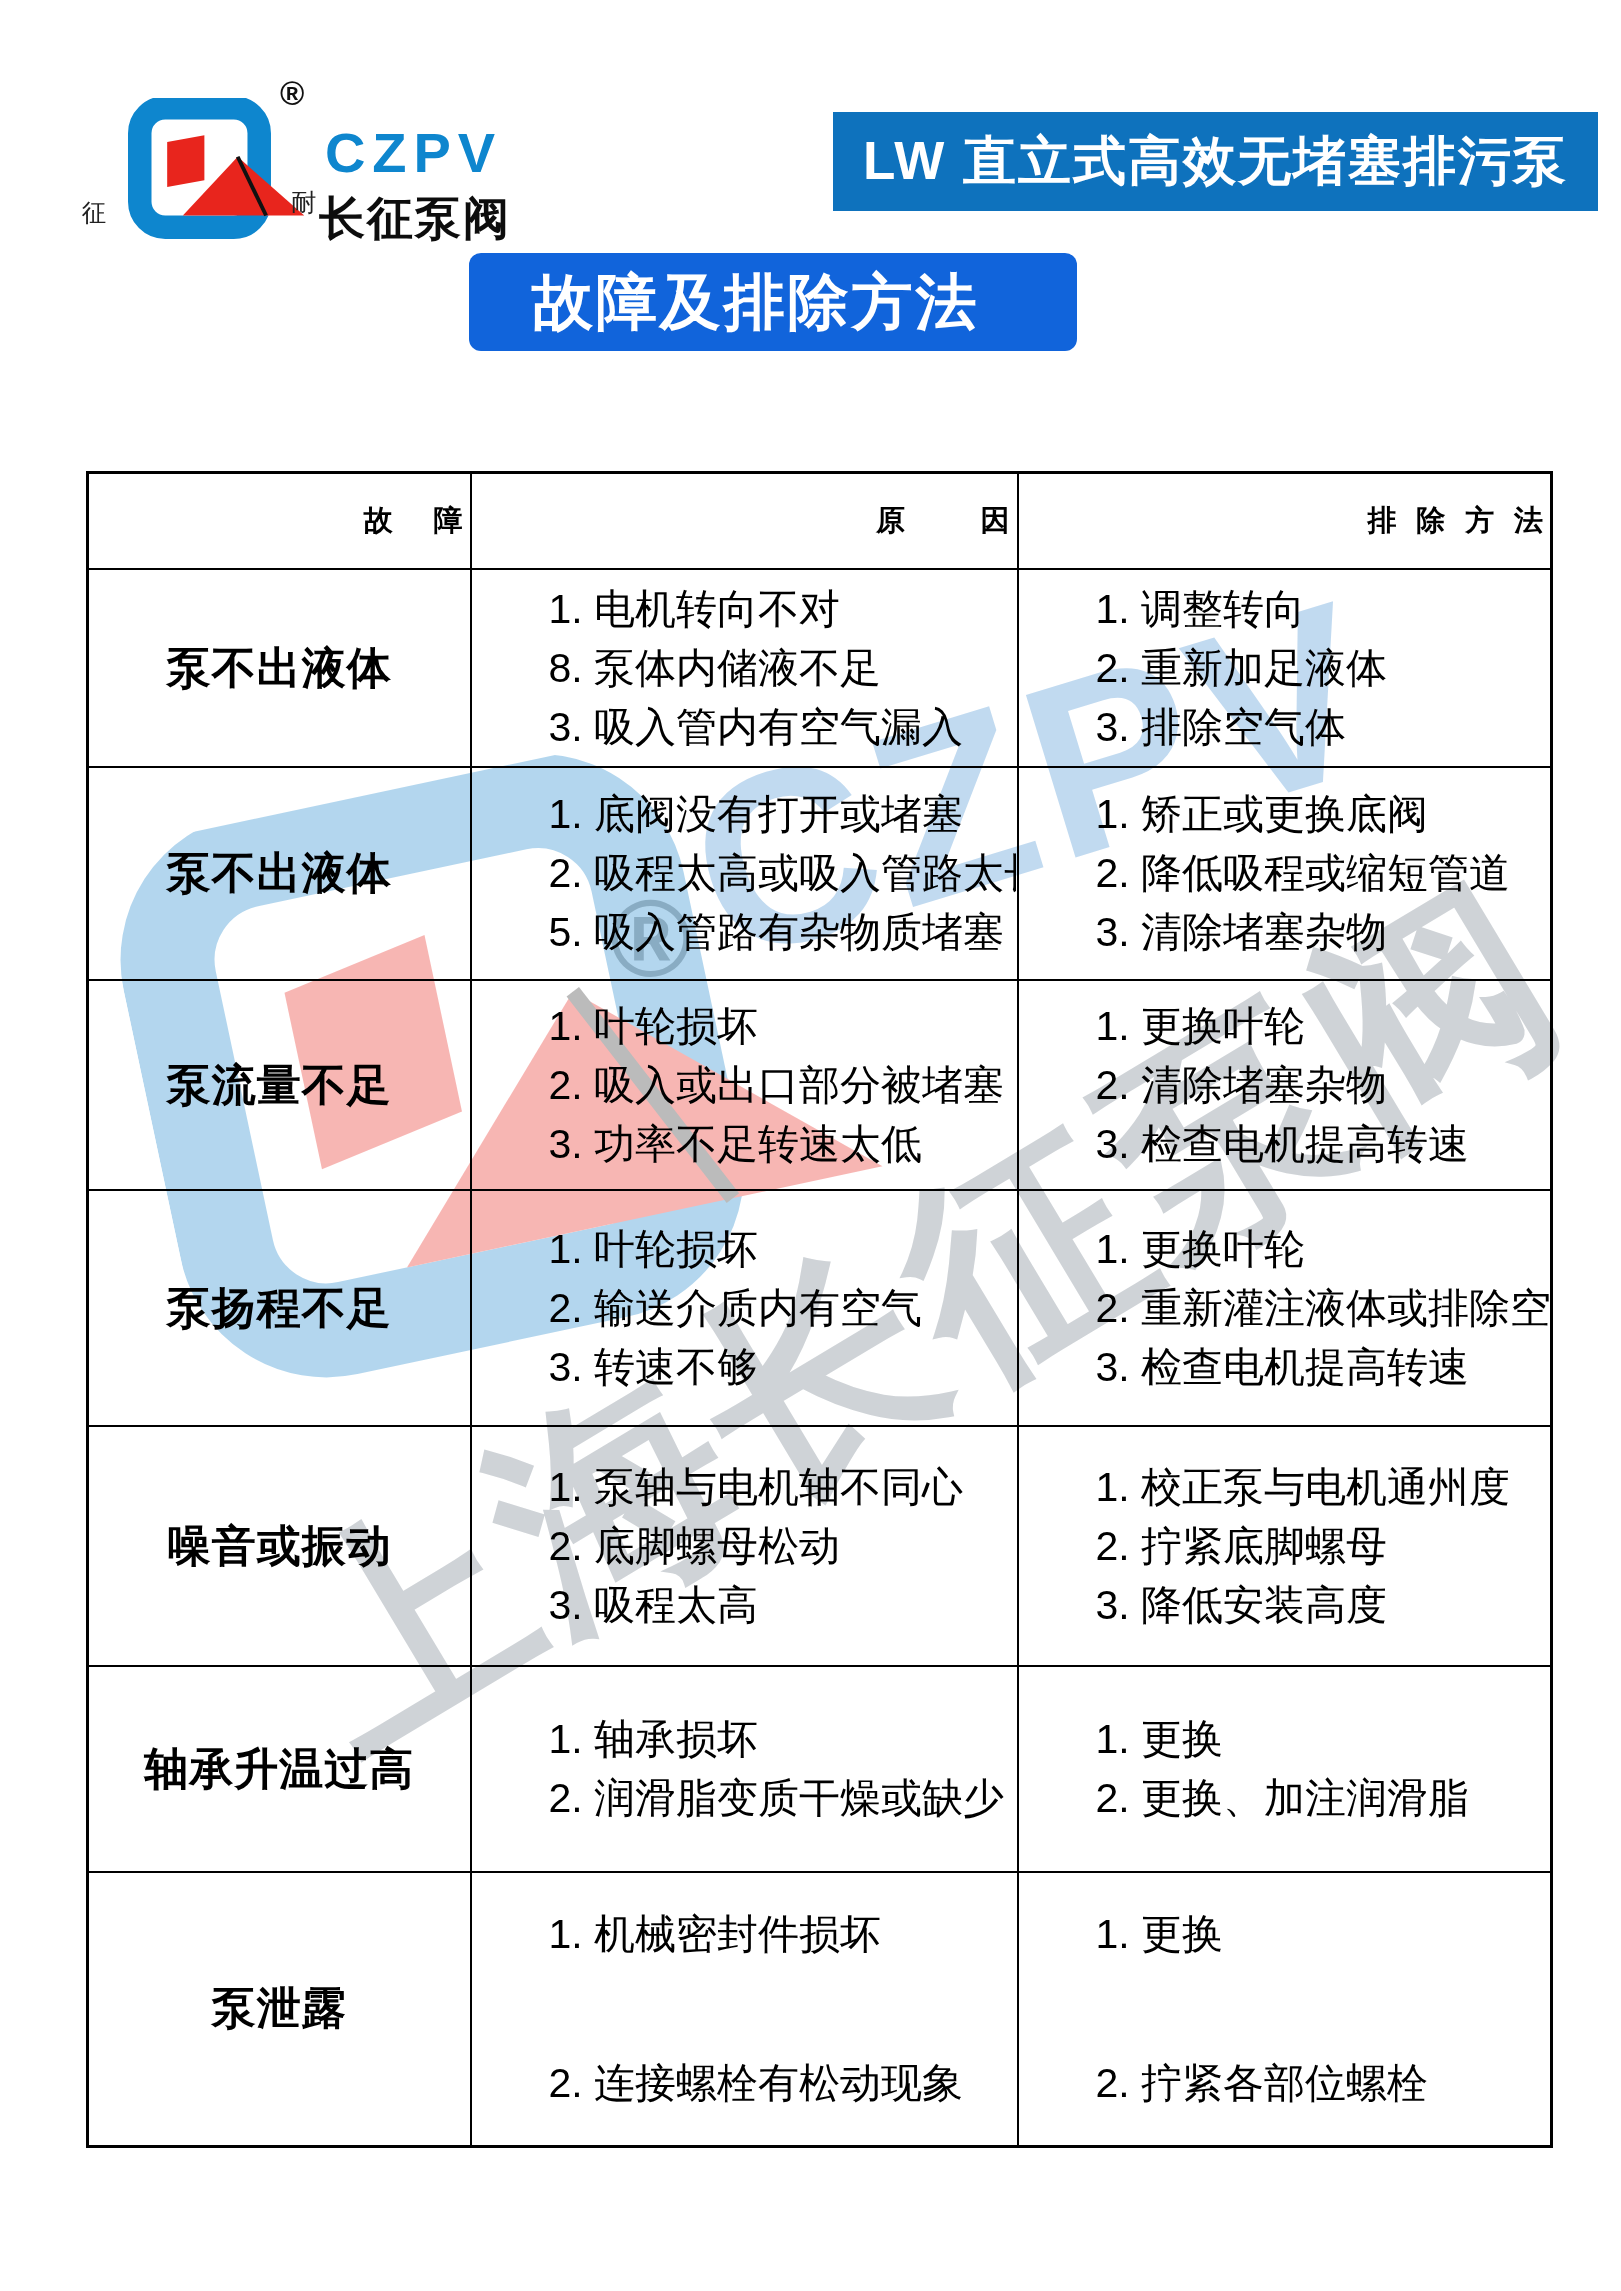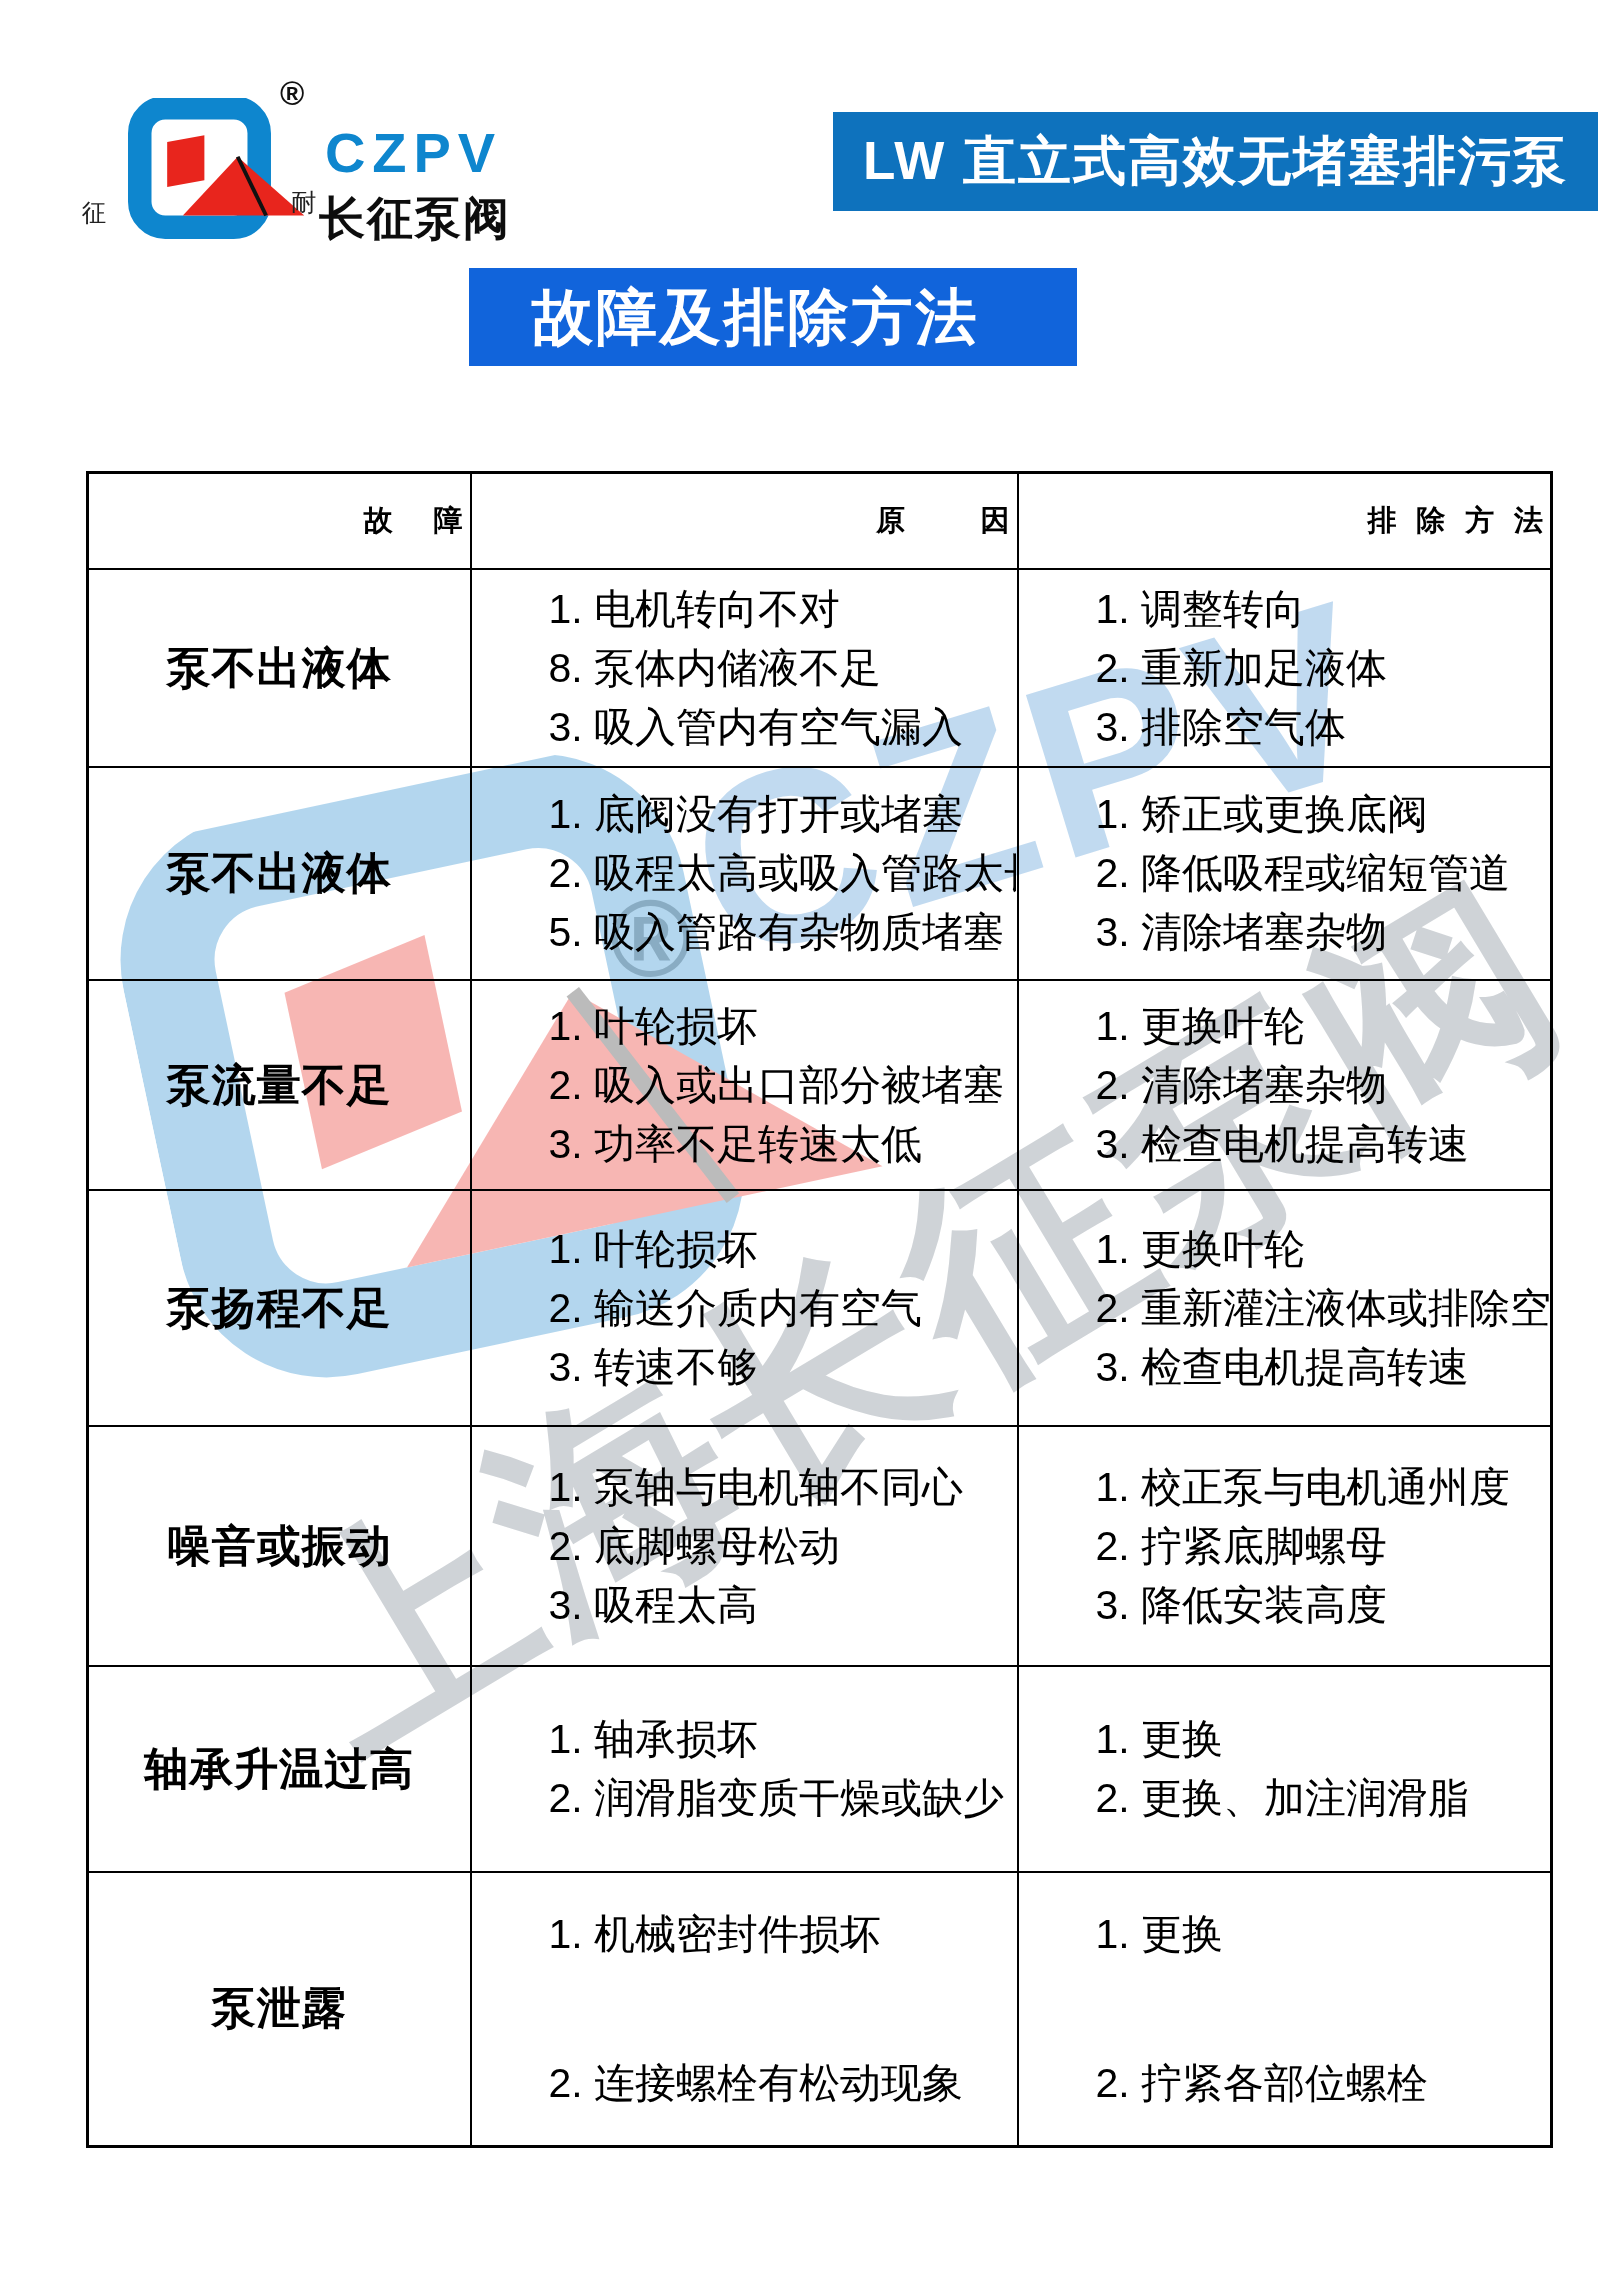--- a/index.html
+++ b/index.html
@@ -27,22 +27,22 @@
               letter-spacing:6.9px;color:#0E86CE;}
   .logo-name{position:absolute;left:245px;top:131px;font-size:46px;font-weight:bold;color:#0d0d0d;
              letter-spacing:2px;}
   .logo-small-left{position:absolute;left:7.8px;top:139px;font-size:24.5px;color:#222;}
   .logo-small-right{position:absolute;left:217px;top:128px;font-size:25.5px;color:#222;}
 
   
   #banner{position:absolute;left:833px;top:112px;width:765px;height:99px;background:#0E72BD;
           z-index:2;display:flex;align-items:center;justify-content:center;}
   #banner .banner-text{color:#fff;font-size:53px;font-weight:bold;letter-spacing:2px;white-space:nowrap;}
-  #title-bar{position:absolute;left:469px;top:268px;width:608px;height:98px;background:#1164DB;
-             z-index:2;line-height:98px;padding-left:63px;box-sizing:border-box;}
+  #title-bar{position:absolute;left:469px;top:253px;width:608px;height:98px;background:#1164DB;
+             z-index:2;line-height:98px;padding-left:63px;box-sizing:border-box;border-radius:12px;}
   #title-bar .title-text{color:#fff;font-size:61px;font-weight:bold;letter-spacing:2.9px;white-space:nowrap;}
 
   
   #fault-table{position:absolute;left:86px;top:471px;width:1464px;z-index:1;
                border-collapse:collapse;table-layout:fixed;background:transparent;}
   #fault-table col.c1{width:383px;} #fault-table col.c2{width:547px;} #fault-table col.c3{width:534px;}
   #fault-table th,#fault-table td{border:2px solid #000;background:transparent;}
   #fault-table{border:3.9px solid #000;}
   #fault-table thead th{height:92px;font-size:29px;font-weight:bold;letter-spacing:5.9px;
                         text-align:right;vertical-align:middle;white-space:nowrap;}

